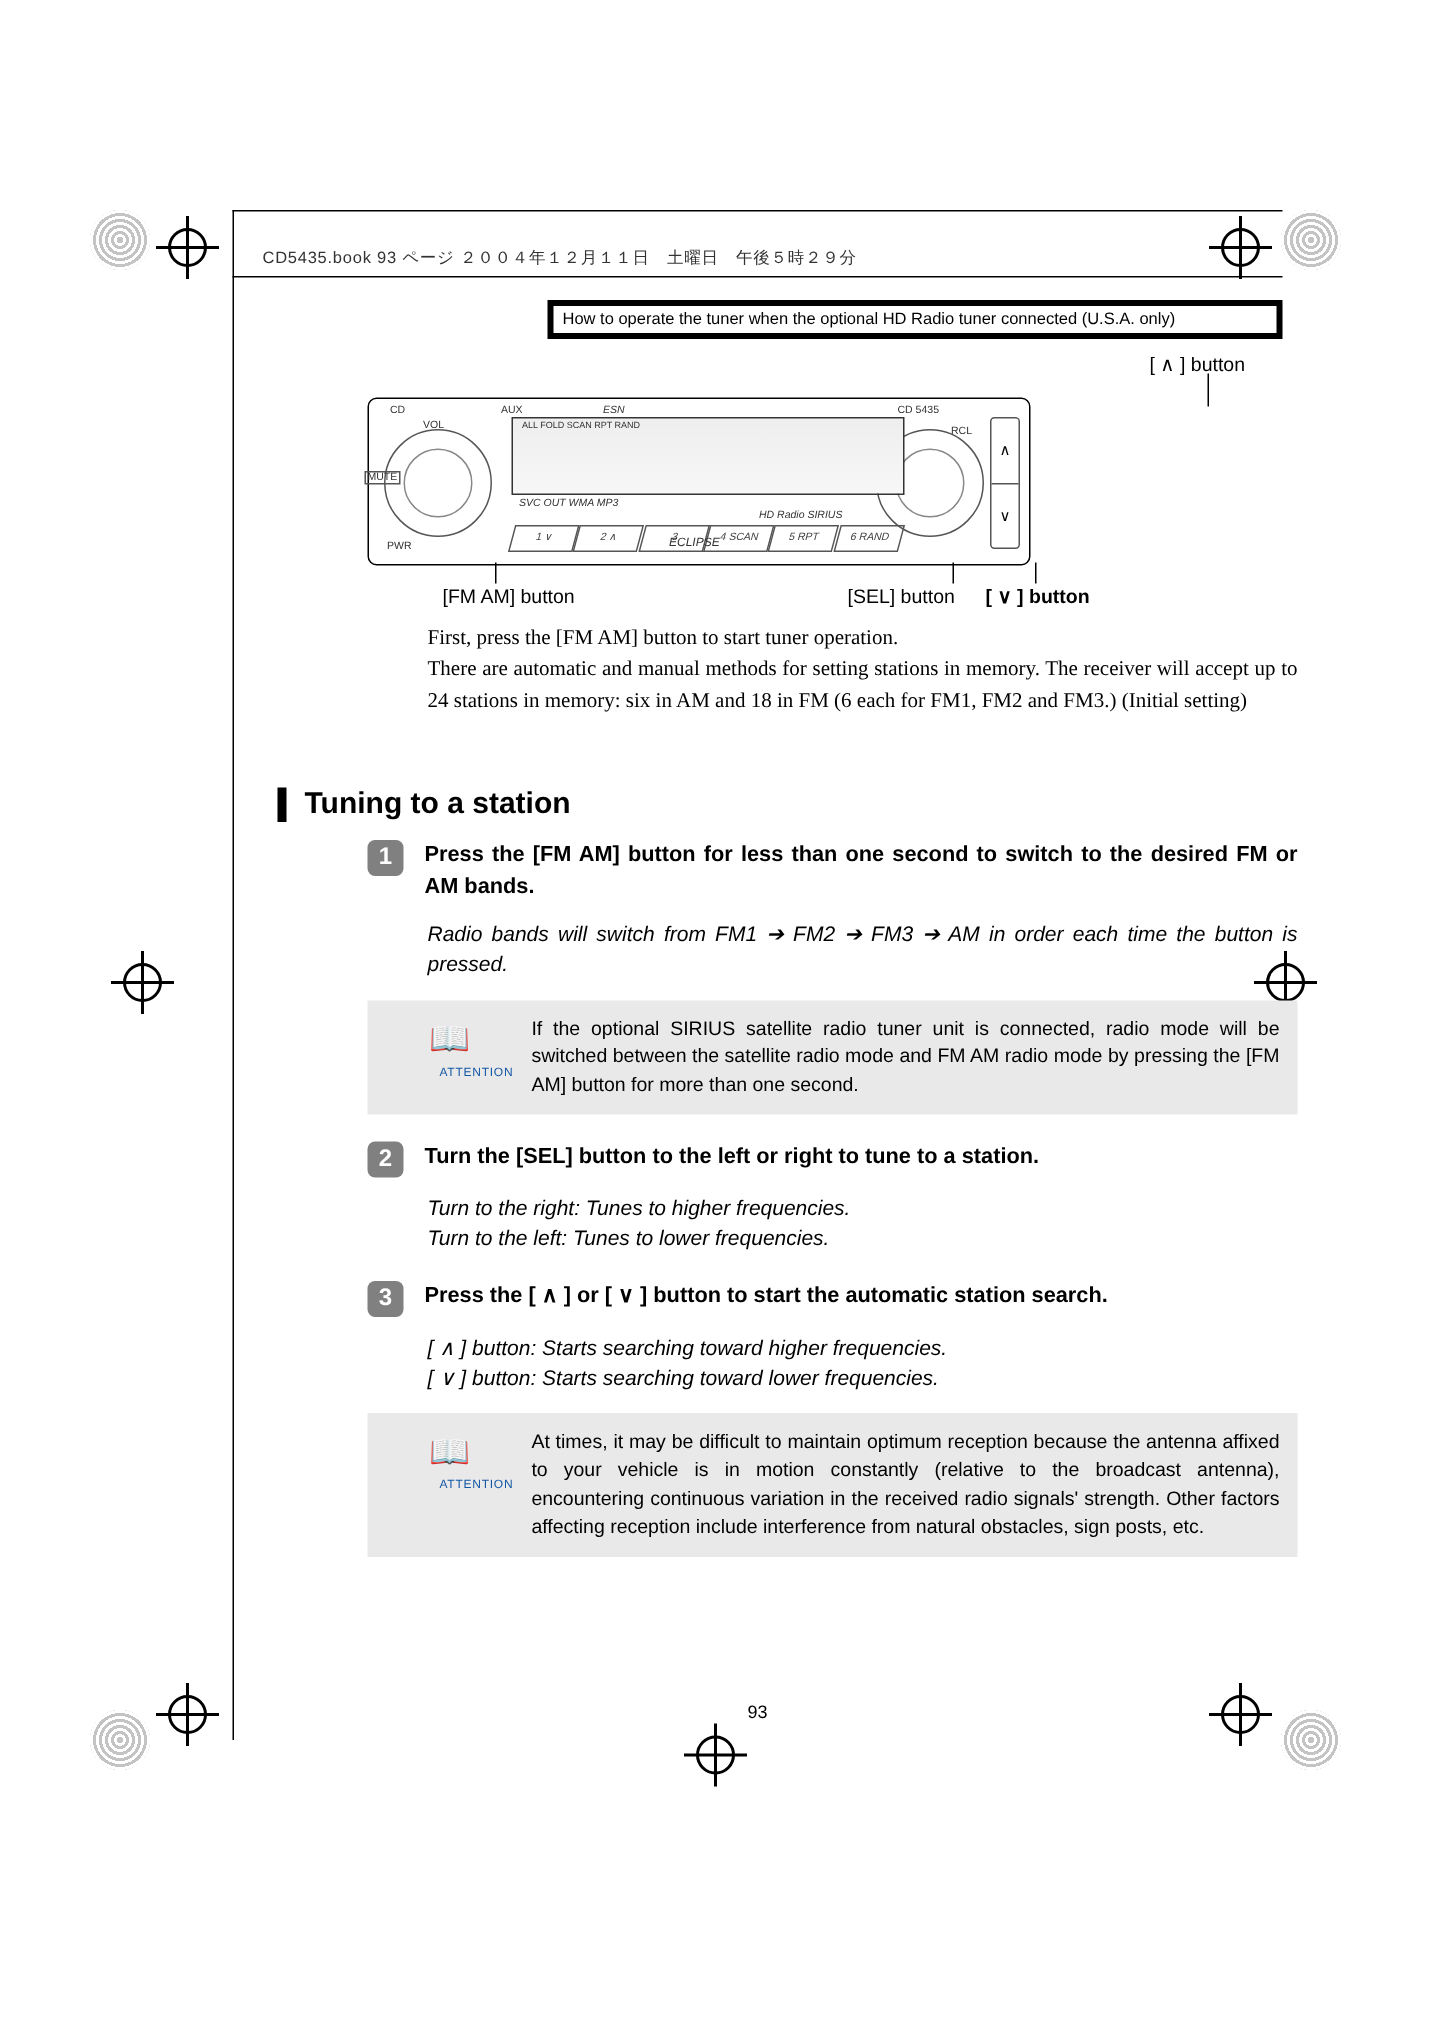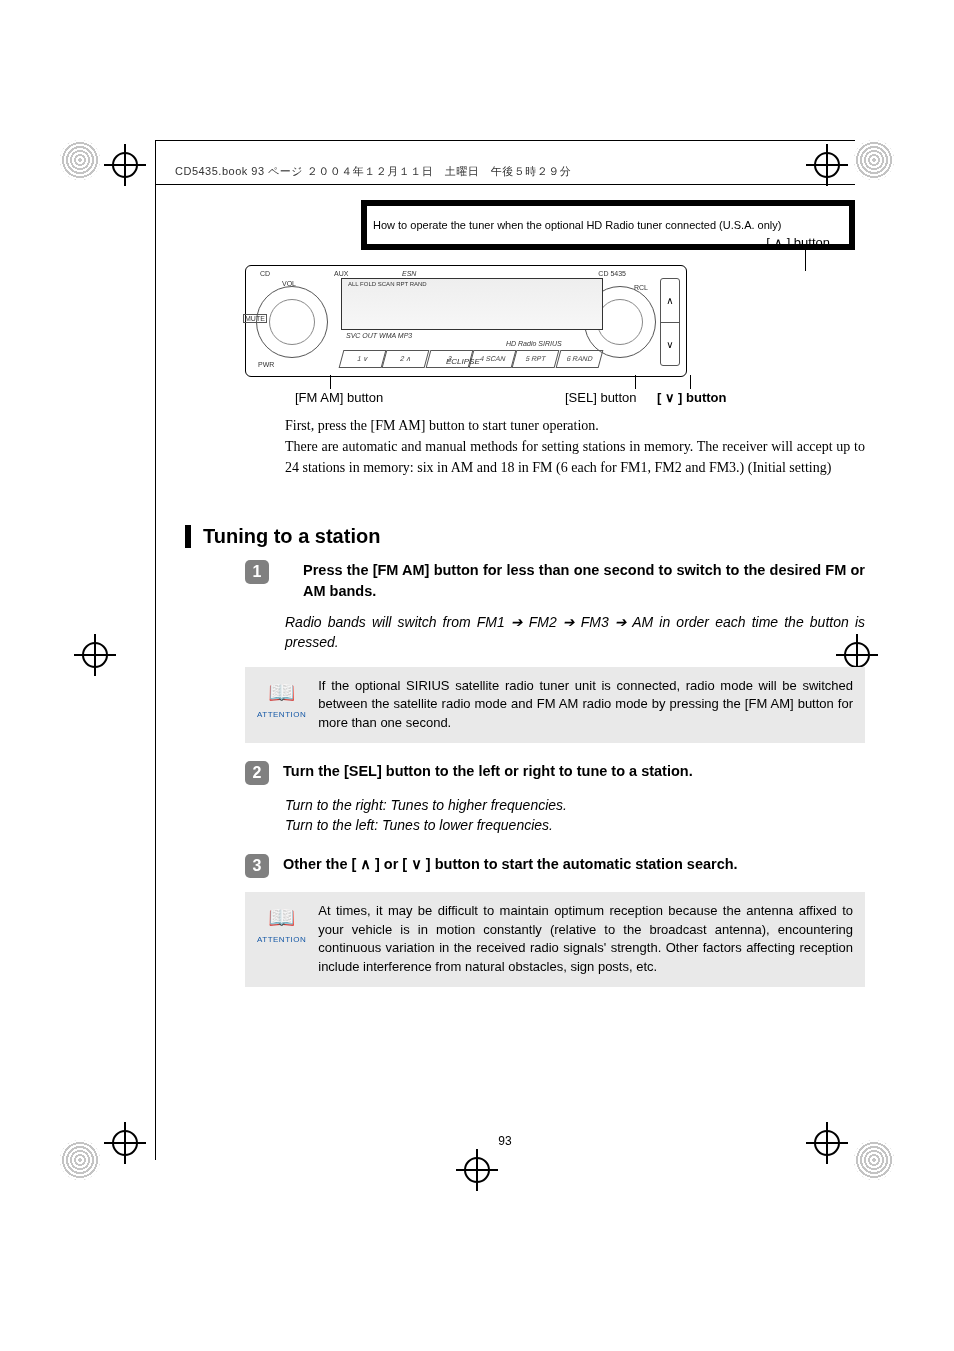--- a/index.html
+++ b/index.html
@@ -58,22 +58,22 @@
     color: #333;
     letter-spacing: 0.5px;
   }
   .section-header {
     position: absolute;
     top: 60px;
     right: 0;
     width: 470px;
     font-size: 11px;
     text-align: left;
-    border: 6px solid #000000;
-    padding: 13px 6px;
+    border: 4px solid #000000;
+    padding: 3px 6px;
   }
   .content {
     position: absolute;
     top: 95px;
     left: 30px;
     right: 0;
     bottom: 60px;
   }
   .up-btn-label {
     position: absolute;
@@ -189,21 +189,21 @@
     font-size: 13px;
     line-height: 1.45;
     text-align: justify;
   }
   .attention-icon {
     flex: 0 0 38px;
     text-align:center;
     font-size: 22px;
     color: #1558a6;
   }
-  .attention-icon .lbl { font-size: 8px; display:block; letter-spacing:0.5px; }
+  .attention-icon .lbl { font-size: 8px; display:block; letter-spacing:0.5px;margin-left:36px; }
   .page-num {
     position:absolute;
     bottom: 12px;
     left: 0; right: 0;
     text-align:center;
     font-size: 12px;
   }
 </style>
 </head>
 <body>
@@ -291,43 +291,45 @@
     <div class="intro" style="white-space:pre-line;">First, press the [FM AM] button to start tuner operation.
 There are automatic and manual methods for setting stations in memory.  The receiver will accept up to 24 stations in memory: six in AM and 18 in FM (6 each for FM1, FM2 and FM3.) (Initial setting)</div>
 
     <div class="section-title">Tuning to a station</div>
 
     <div class="steps">
 
       <div class="step-block">
         <div style="display:flex; gap:14px;">
           <span class="step-badge">1</span>
-          <div class="step-head" style="flex:1;margin-left:20px;">Press the [FM AM] button for less than one second to switch to the desired FM or AM bands.</div>
+          <div class="step-head" style="flex:1;">Press the [FM AM] button for less than one second to switch to the desired FM or AM bands.</div>
         </div>
         <div class="step-body step-indent">Radio bands will switch from FM1 ➔ FM2 ➔ FM3 ➔ AM in order each time the button is pressed.</div>
         <div class="attention-box">
           <div class="attention-icon">📖<span class="lbl">ATTENTION</span></div>
           <div>If the optional SIRIUS satellite radio tuner unit is connected, radio mode will be switched between the satellite radio mode and FM AM radio mode by pressing the [FM AM] button for more than one second.</div>
         </div>
       </div>
 
       <div class="step-block">
         <div style="display:flex; gap:14px;">
           <span class="step-badge">2</span>
           <div class="step-head" style="flex:1;">Turn the [SEL] button to the left or right to tune to a station.</div>
         </div>
         <div class="step-body step-indent" style="white-space:pre-line;">Turn to the right:  Tunes to higher frequencies.
 Turn to the left:    Tunes to lower frequencies.</div>
       </div>
 
       <div class="step-block">
         <div style="display:flex; gap:14px;">
           <span class="step-badge">3</span>
-          <div class="step-head" style="flex:1;">Other the [ ∧ ] or [ ∨ ] button to start the automatic station search.</div>
-        </div>
+          <div class="step-head" style="flex:1;">Press the [ ∧ ] or [ ∨ ] button to start the automatic station search.</div>
+        </div>
+        <div class="step-body step-indent" style="white-space:pre-line;">[ ∧ ] button:  Starts searching toward higher frequencies.
+[ ∨ ] button:  Starts searching toward lower frequencies.</div>
         <div class="attention-box">
           <div class="attention-icon">📖<span class="lbl">ATTENTION</span></div>
           <div>At times, it may be difficult to maintain optimum reception because the antenna affixed to your vehicle is in motion constantly (relative to the broadcast antenna), encountering continuous variation in the received radio signals' strength. Other factors affecting reception include interference from natural obstacles, sign posts, etc.</div>
         </div>
       </div>
     </div>
   </div>
 
   <div class="page-num">93</div>
 </div>

